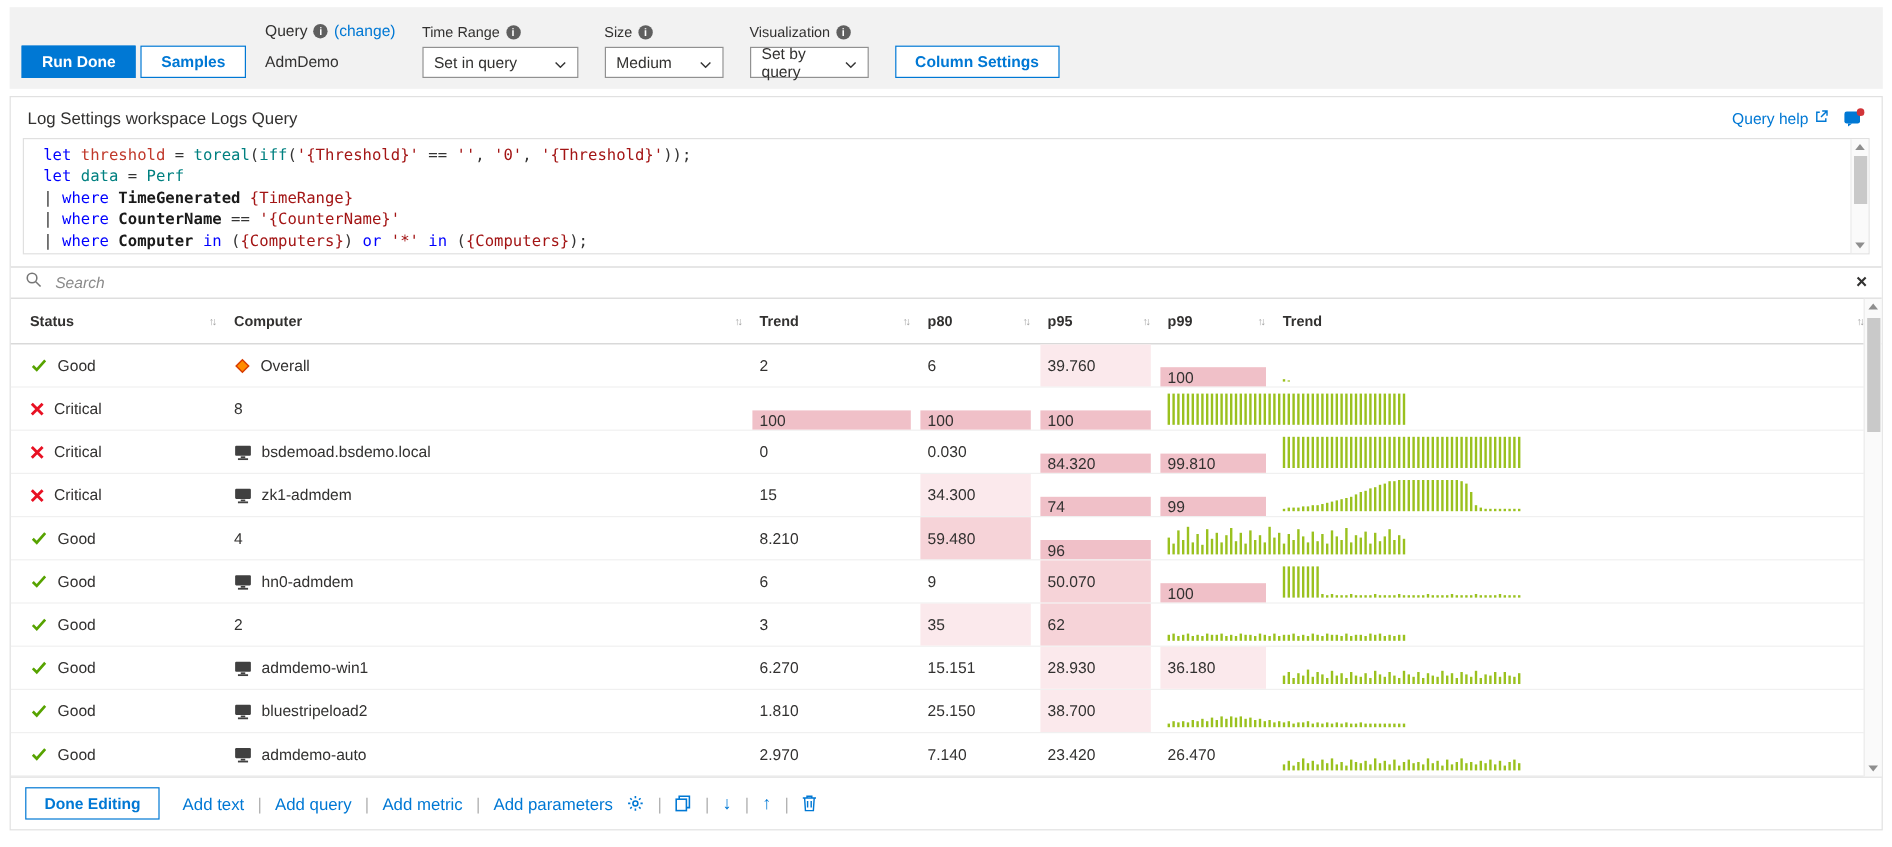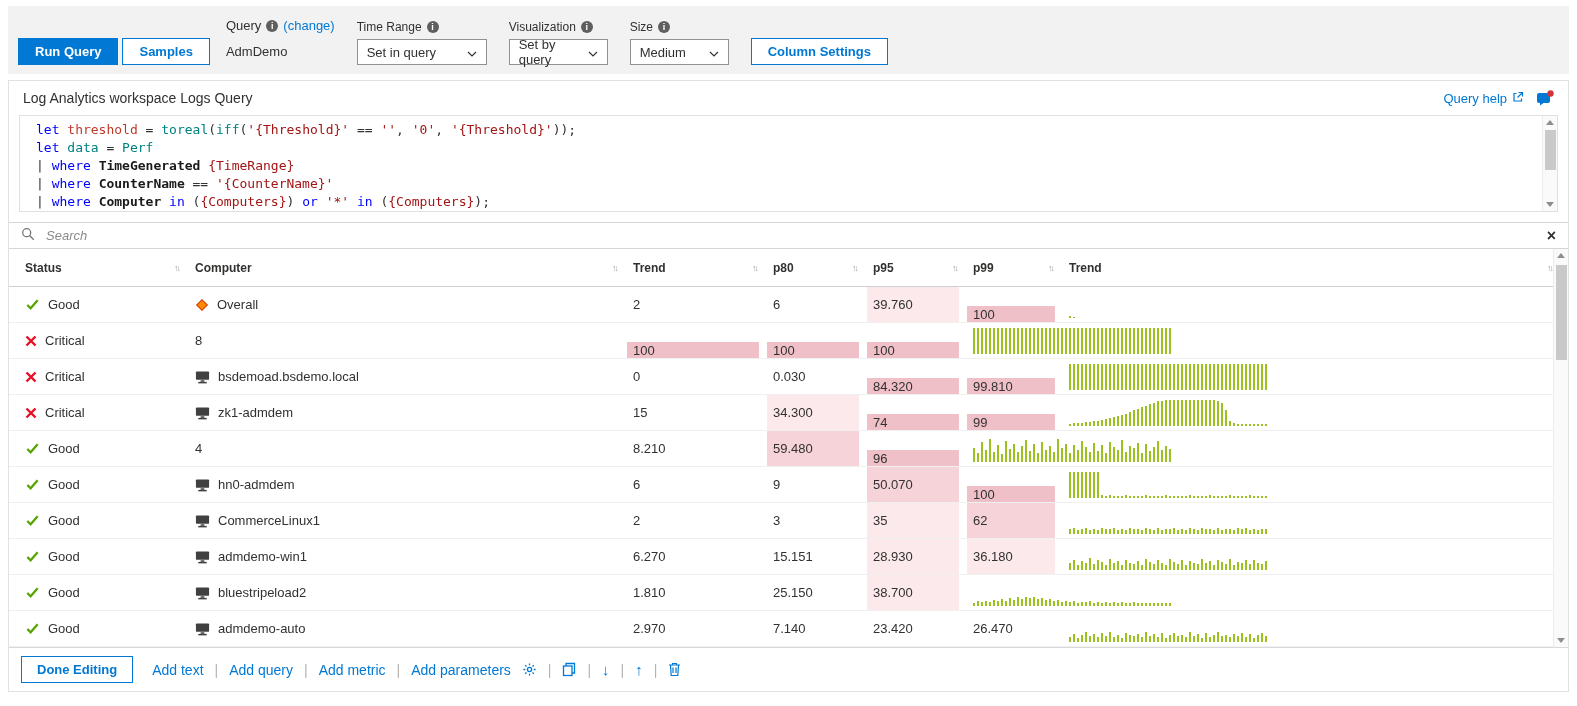--- a/index.html
+++ b/index.html
@@ -92,21 +92,21 @@
   .done-btn { border:1px solid #0078d4; color:#0078d4; background:#fff; font-size:13px; font-weight:600; height:27px; line-height:25px; padding:0 15px; cursor:pointer; margin-right:8px; }
   .flink { color:#0078d4; cursor:pointer; }
   .sep { color:#b3b3b3; }
   .ficon { color:#0078d4; display:inline-flex; align-items:center; cursor:pointer; font-size:15px; }
   .feedback-wrap { display:inline-flex; cursor:pointer; }
 </style>
 </head>
 <body>
 
 <div class="topbar">
-  <button class="btn btn-primary">Run Query</button>
+  <button class="btn btn-primary">Run Done</button>
   <div style="width:4px"></div>
   <button class="btn btn-outline">Samples</button>
 
   <div class="grp grp-query">
     <div class="query-top">
       <span>Query</span>
       <span class="info"></span>
       <span class="change-link">(change)</span>
     </div>
     <div class="query-value">AdmDemo</div>
@@ -120,51 +120,51 @@
     <div class="dropdown dd-time">
       <span>Set in query</span>
       <span><svg width="10" height="6" viewBox="0 0 10 6">
             <path d="M1 1 L5 5 L9 1" stroke="#333" stroke-width="1.2" fill="none"></path>
           </svg></span>
     </div>
   </div>
 
   <div class="grp grp-field">
     <div class="grp-label">
+      <span>Size</span>
+      <span class="info"></span>
+    </div>
+    <div class="dropdown dd-size">
+      <span>Medium</span>
+      <span><svg width="10" height="6" viewBox="0 0 10 6">
+            <path d="M1 1 L5 5 L9 1" stroke="#333" stroke-width="1.2" fill="none"></path>
+          </svg></span>
+    </div>
+  </div>
+
+  <div class="grp grp-field">
+    <div class="grp-label">
       <span>Visualization</span>
       <span class="info"></span>
     </div>
     <div class="dropdown dd-viz">
       <span>Set by query</span>
       <span><svg width="10" height="6" viewBox="0 0 10 6">
             <path d="M1 1 L5 5 L9 1" stroke="#333" stroke-width="1.2" fill="none"></path>
           </svg></span>
     </div>
   </div>
 
-  <div class="grp grp-field">
-    <div class="grp-label">
-      <span>Size</span>
-      <span class="info"></span>
-    </div>
-    <div class="dropdown dd-size">
-      <span>Medium</span>
-      <span><svg width="10" height="6" viewBox="0 0 10 6">
-            <path d="M1 1 L5 5 L9 1" stroke="#333" stroke-width="1.2" fill="none"></path>
-          </svg></span>
-    </div>
-  </div>
-
   <button class="btn btn-outline ml">Column Settings</button>
 </div>
 
 <div class="widget">
 
   <div class="query-header">
-    <div class="qh-title">Log Analytics workspace Logs Query</div>
+    <div class="qh-title">Log Settings workspace Logs Query</div>
     <div class="qh-right">
       <a class="help-link">
         <span>Query help</span>
         <span><svg width="12" height="12" viewBox="0 0 12 12">
               <path d="M4.5 2.5 H2 V10 H9.5 V7.5" fill="none" stroke="#0078d4" stroke-width="1.2"></path>
               <path d="M6.5 1.5 H10.5 V5.5 M10.5 1.5 L5.5 6.5" fill="none" stroke="#0078d4" stroke-width="1.2"></path>
             </svg></span>
       </a>
       <span class="feedback-wrap">
           <svg width="18" height="16" viewBox="0 0 18 16">
@@ -625,30 +625,20 @@
           </div>
         </div>
         <div class="trow">
           <div class="cell status-cell">
             <span class="sicon">
               <svg width="15" height="15" viewBox="0 0 16 16">
                 <path d="M2.5 8.5 L6 12 L13.5 3.5" fill="none" stroke="#57a300" stroke-width="2.4"></path>
               </svg>
             </span>
             <span>Good</span>
-          </div>
-          <div class="cell comp-cell">
-            <span class="cicon">
-              <svg width="15" height="14" viewBox="0 0 16 14">
-                <rect x="1" y="1" width="14" height="9" rx="1" fill="#404040"></rect>
-                <rect x="6" y="10.5" width="4" height="1.6" fill="#404040"></rect>
-                <rect x="3.5" y="12.2" width="9" height="1.6" fill="#404040"></rect>
-              </svg>
-            </span>
-            <span>CommerceLinux1</span>
           </div>
           <div class="cell num-cell h0">2</div>
           <div class="cell num-cell h0">3</div>
           <div class="cell num-cell h1">35</div>
           <div class="cell num-cell h2">62</div>
           <div class="cell trend-cell">
             <div class="bars">
               <span class="bar" style="height:5px"></span>
               <span class="bar" style="height:6px"></span>
               <span class="bar" style="height:4px"></span>

